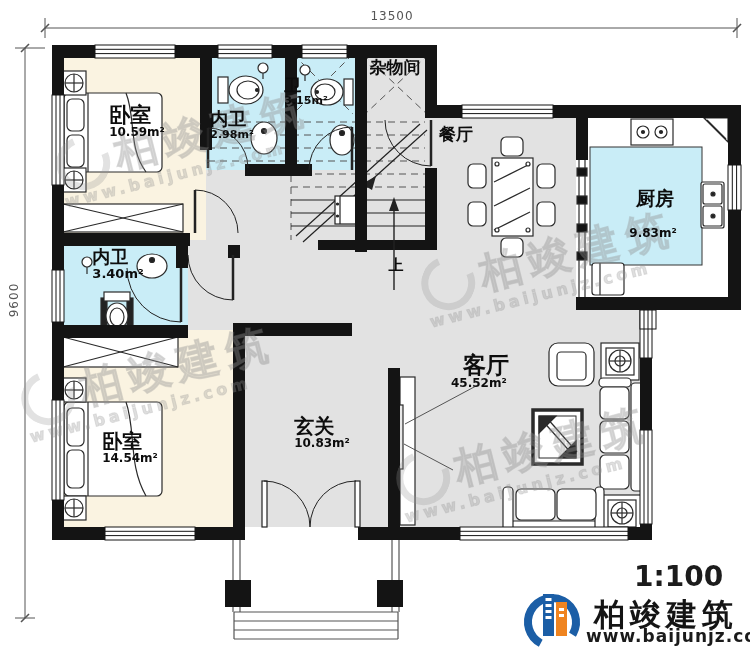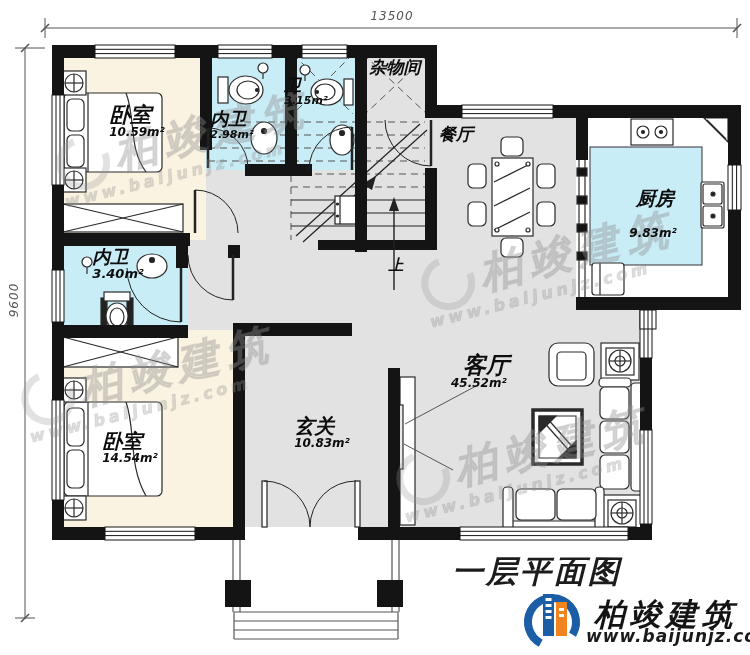--- a/index.html
+++ b/index.html
@@ -1,17 +1,17 @@
 <!DOCTYPE html>
 <html><head>
 <meta charset="utf-8">
 <style>
   html,body{margin:0;padding:0;background:#fff;}
   .canvas{position:relative;width:750px;height:655px;background:#fff;overflow:hidden;
-          font-family:"DejaVu Sans","Liberation Sans",sans-serif;color:#111;font-style:italic;}
+          font-family:"DejaVu Sans","Liberation Sans",sans-serif;color:#111;}
   .plan-svg{position:absolute;left:0;top:0;z-index:1;}
   .lbl{position:absolute;z-index:6;transform:translate(-50%,-50%);text-align:left;
        white-space:nowrap;line-height:1.05;color:#0d0d0d;}
   .lbl .nm{font-weight:700;display:block;}
   .lbl .ar{font-weight:700;display:block;}
   .dim{position:absolute;z-index:6;color:#555;font-size:12px;letter-spacing:1px;}
   .wm{position:absolute;z-index:4;transform:rotate(-14deg);opacity:.55;pointer-events:none;
       color:rgba(150,150,150,.55);-webkit-text-stroke:1px rgba(140,140,140,.45);}
   .wm .big{font-size:42px;font-weight:900;letter-spacing:8px;display:inline-block;vertical-align:middle;}
   .wm .swoosh{display:inline-block;vertical-align:middle;width:40px;height:40px;border-radius:50%;
@@ -508,21 +508,21 @@
   <div class="wm" style="left:20px;top:345px;">
     <span class="swoosh"></span><span class="big">柏竣建筑</span>
     <span class="site">www.baijunjz.com</span></div>
   <div class="wm" style="left:420px;top:230px;">
     <span class="swoosh"></span><span class="big">柏竣建筑</span>
     <span class="site">www.baijunjz.com</span></div>
   <div class="wm" style="left:395px;top:425px;">
     <span class="swoosh"></span><span class="big">柏竣建筑</span>
     <span class="site">www.baijunjz.com</span></div>
 
-  <div class="titleblock" id="plan-title">一层平面图</div>
+  <div class="titleblock" id="plan-scale">1:100</div>
 
   <svg class="logo" id="logo-glyph" width="76" height="66" viewBox="0 0 76 66">
     <circle cx="36" cy="34" r="24" fill="none" stroke="#1b5ea6" stroke-width="8" stroke-dasharray="114 38" transform="rotate(118 36 34)"></circle>
     <rect x="27" y="6" width="11" height="42" fill="#1b5ea6"></rect>
     <rect x="29.5" y="10" width="6" height="3" fill="#fff"></rect>
     <rect x="29.5" y="16" width="6" height="3" fill="#fff"></rect>
     <rect x="29.5" y="22" width="6" height="3" fill="#fff"></rect>
     <rect x="29.5" y="28" width="6" height="3" fill="#fff"></rect>
     <rect x="40" y="14" width="11" height="34" fill="#ef8420"></rect>
     <rect x="43" y="20" width="5" height="3" fill="#fff"></rect>

